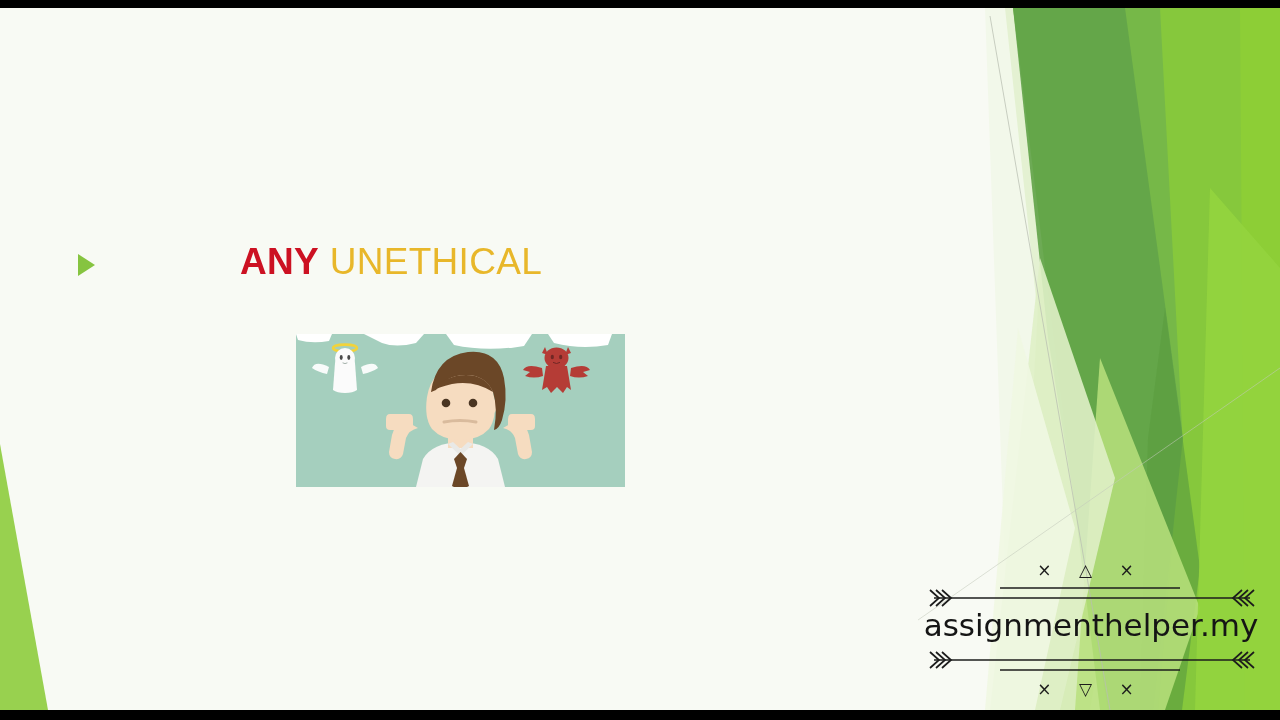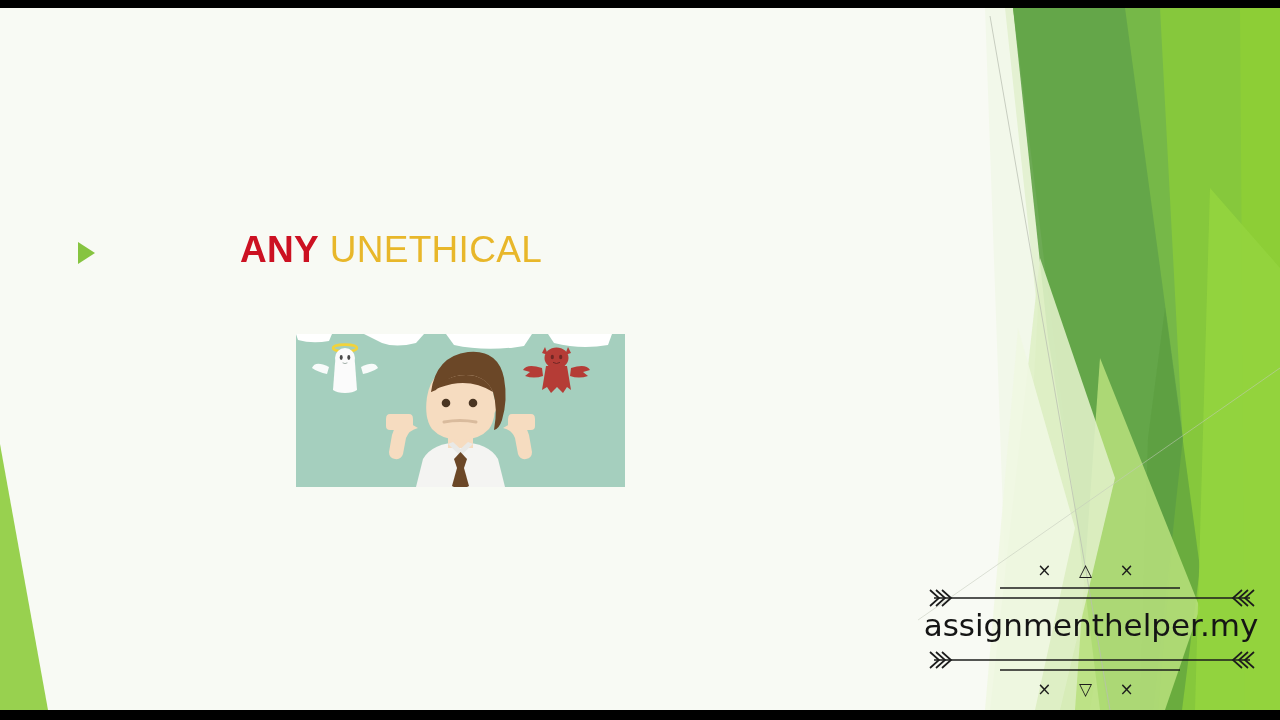--- a/index.html
+++ b/index.html
@@ -52,21 +52,21 @@
     top: 0;
     width: 1280px;
     height: 702px;
     z-index: 1;
   }
 
   
   #bullet-line {
     position: absolute;
     left: 78px;
-    top: 220px;
+    top: 232px;
     z-index: 10;
     display: flex;
     align-items: flex-start;
   }
   #bullet-marker {
     width: 0;
     height: 0;
     border-left: 17px solid #86c440;
     border-top: 11px solid transparent;
     border-bottom: 11px solid transparent;

